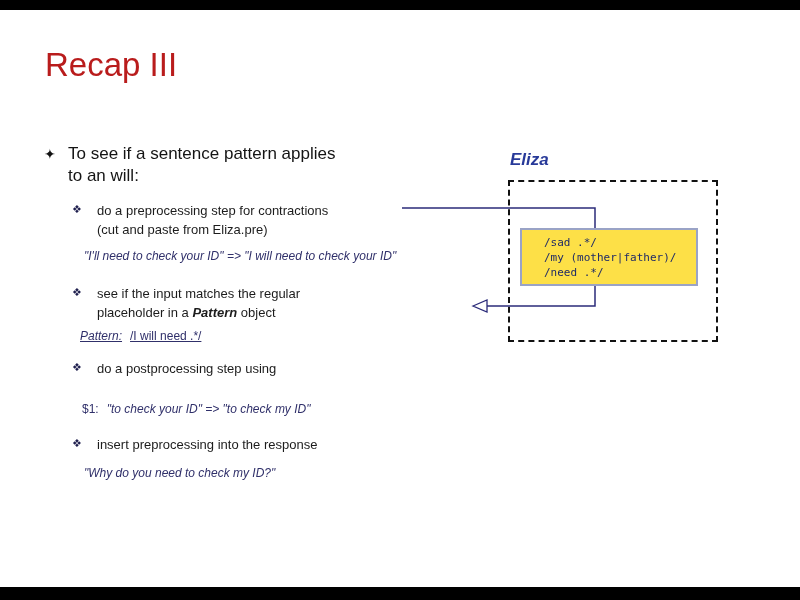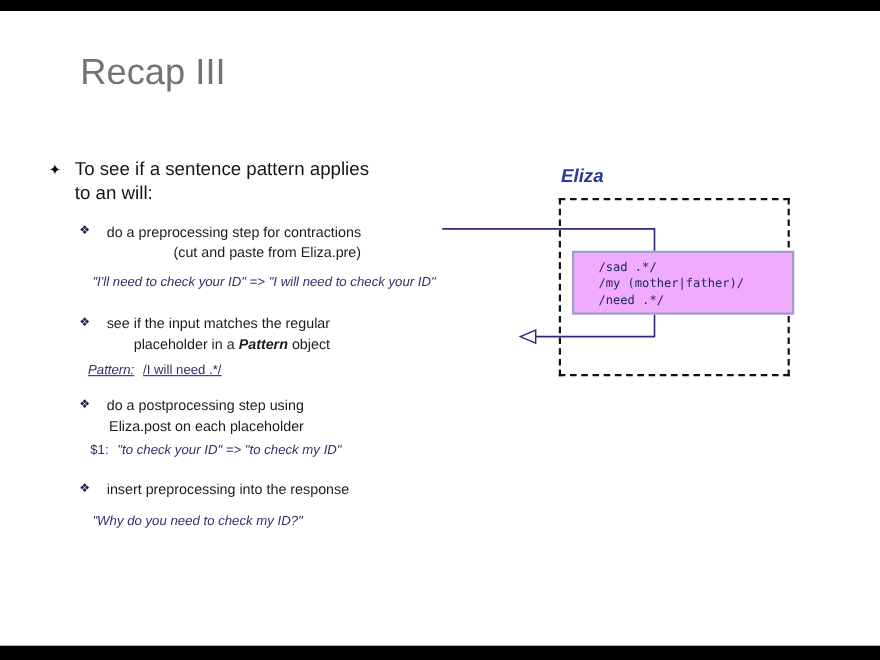--- a/index.html
+++ b/index.html
@@ -2,45 +2,45 @@
 <html><head>
 <meta charset="utf-8">
 <style>
   html,body{margin:0;padding:0;}
   body{width:800px;height:600px;overflow:hidden;background:#000;font-family:"Liberation Sans",sans-serif;}
   .slide{position:absolute;left:0;top:0;width:800px;height:600px;background:#fff;}
   .bar{position:absolute;left:0;width:800px;background:#000;}
   .bar-top{top:0;height:10px;}
   .bar-bottom{top:587px;height:13px;}
 
-  .title{position:absolute;left:45px;top:46px;font-size:33px;line-height:38px;color:#737373;margin-left:28px;}
+  .title{position:absolute;left:45px;top:46px;font-size:33px;line-height:38px;color:#b91c1c;}
 
   .main-bullet{position:absolute;left:44px;top:143px;}
   .main-marker{position:absolute;left:0;top:3px;font-size:14px;color:#111;}
   .main-text{position:absolute;left:24px;top:0;width:360px;font-size:17px;line-height:22px;color:#141414;white-space:nowrap;}
 
   .step{position:absolute;left:72px;}
   .step-marker{position:absolute;left:0;top:2px;font-size:11px;color:#1f1f4e;}
-  .step-text{position:absolute;left:25px;top:0;font-size:13px;line-height:19px;color:#1c1c1c;white-space:nowrap;text-align:right;}
+  .step-text{position:absolute;left:25px;top:0;font-size:13px;line-height:19px;color:#1c1c1c;white-space:nowrap;}
   .step1{top:201px;} .step2{top:284px;} .step3{top:359px;} .step4{top:435px;}
   .bold{font-weight:bold;font-style:italic;}
 
   .example{position:absolute;font-size:12px;color:#30306a;white-space:nowrap;}
   .ex-italic{font-style:italic;}
   .ex1{left:84px;top:249px;}
   .ex2{left:80px;top:329px;text-decoration:underline;}
   .ex3{left:82px;top:402px;}
   .ex4{left:84px;top:466px;}
   .ex-label-italic{font-style:italic;margin-right:8px;}
   .ex-label-plain{font-style:normal;margin-right:8px;}
 
   .eliza-label{position:absolute;left:510px;top:150px;font-size:17px;font-weight:bold;font-style:italic;color:#283a99;}
   .dashed-box{position:absolute;left:508px;top:180px;width:210px;height:162px;border:2px dashed #111;box-sizing:border-box;z-index:0;}
   .connector-svg{position:absolute;left:400px;top:200px;width:330px;height:115px;z-index:1;}
-  .code-box{position:absolute;left:520px;top:228px;width:202px;height:58px;background:#f0abfc;border:2px solid #9aa3c6;box-sizing:border-box;z-index:2;}
+  .code-box{position:absolute;left:520px;top:228px;width:178px;height:58px;background:#fde047;border:2px solid #9aa3c6;box-sizing:border-box;z-index:2;}
   .code-text{position:absolute;left:22px;top:5px;font-family:"DejaVu Sans Mono","Liberation Mono",monospace;font-size:11px;line-height:15px;color:#1f2a66;white-space:pre;}
 </style>
 </head>
 <body>
 
 <div class="slide">
 
   <div class="bar bar-top"></div>
   <div class="bar bar-bottom"></div>
 
@@ -75,21 +75,20 @@
   </div>
 
   <div class="example ex2">
     <span class="ex-label-italic">Pattern:</span><span>/I will need .*/</span>
   </div>
 
   <div class="step step3">
     <span class="step-marker">❖</span>
     <div class="step-text">
       <span>do a postprocessing step using</span><br>
-      <span>Eliza.post on each placeholder</span>
     </div>
   </div>
 
   <div class="example ex3">
     <span class="ex-label-plain">$1:</span><span class="ex-italic">"to check your ID" =&gt; "to check my ID"</span>
   </div>
 
   <div class="step step4">
     <span class="step-marker">❖</span>
     <div class="step-text">

